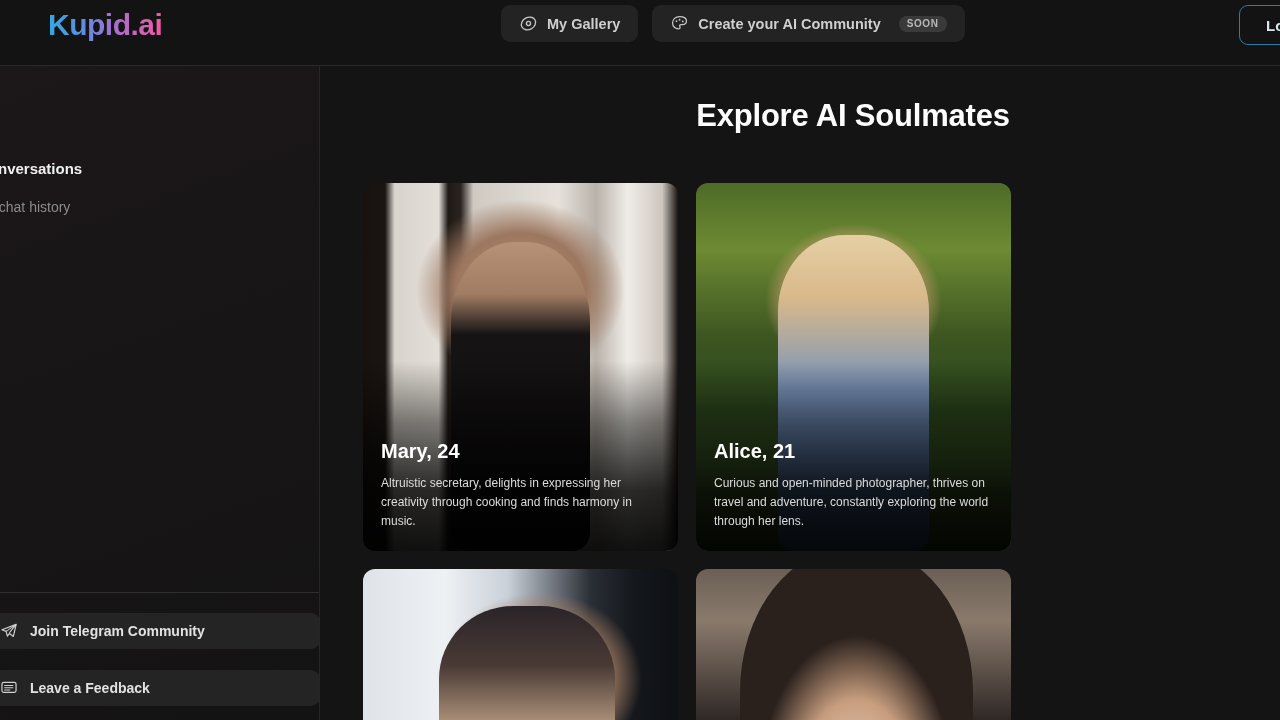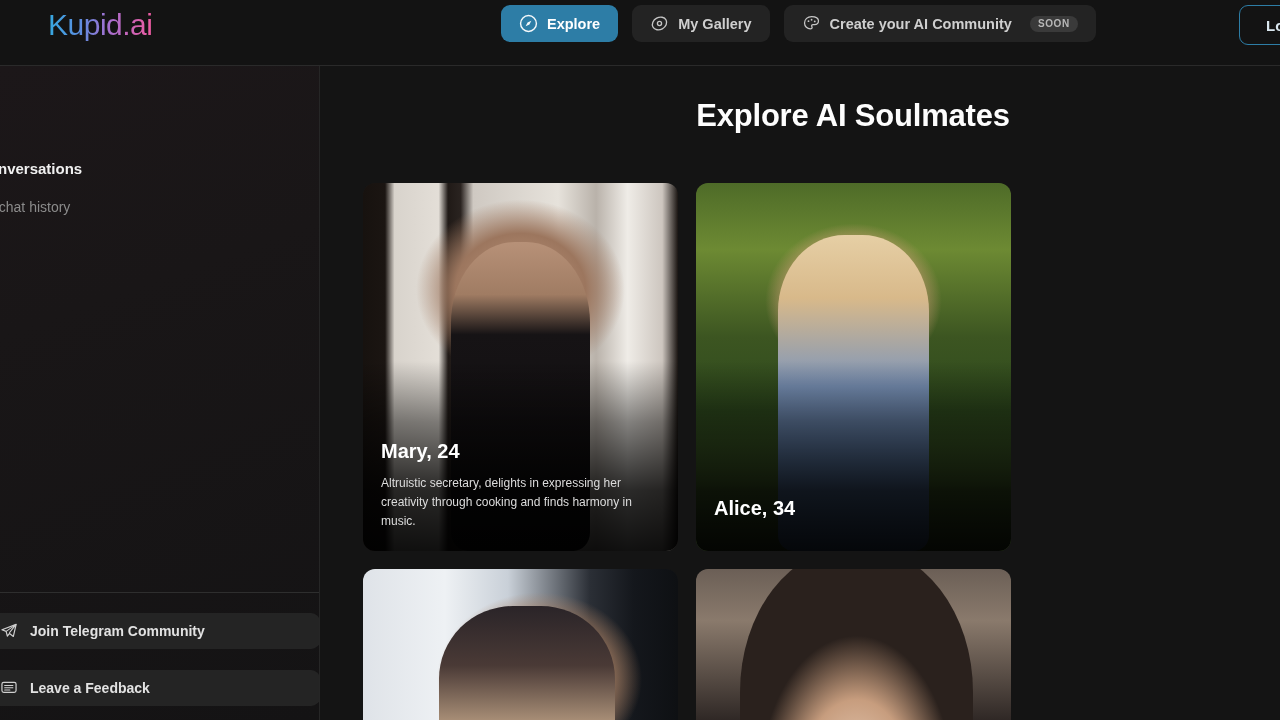--- a/index.html
+++ b/index.html
@@ -13,21 +13,21 @@
 
   
   #header {
     position:absolute; left:0; top:0; width:1280px; height:66px;
     background:#131313;
     border-bottom:1px solid #2a2a2a;
     z-index:30;
   }
   #logo {
     position:absolute; left:48px; top:8px;
-    font-size:30px; font-weight:normal; letter-spacing:-0.5px;
+    font-size:30px; font-weight:bold; letter-spacing:-0.5px;
     background:linear-gradient(90deg,#35a8e0 0%,#5b8fe0 30%,#a56fd0 58%,#ef5ba1 100%);
     -webkit-background-clip:text; background-clip:text;
     -webkit-text-fill-color:transparent; color:transparent;
     white-space:nowrap;
   }
   #nav { position:absolute; left:501px; top:5px; display:flex; gap:14px; align-items:center; }
   .navpill {
     display:flex; align-items:center; gap:9px;
     height:37px; padding:0 18px;
     border-radius:9px;
@@ -143,27 +143,20 @@
 <body>
 
 <div id="app">
 
   <div id="header">
 
     <div id="logo">Kupid.ai</div>
 
     <div id="nav">
 
-      <div class="navpill active">
-        <svg class="ico" viewBox="0 0 24 24">
-          <circle cx="12" cy="12" r="10" fill="none" stroke="#ffffff" stroke-width="1.8"></circle>
-          <path d="M15.6 8.4 10.8 10.8 8.4 15.6 13.2 13.2 Z" fill="#ffffff"></path>
-        </svg>
-        <span>Explore</span>
-      </div>
 
       <div class="navpill">
         <svg class="ico" viewBox="0 0 24 24">
           <ellipse cx="12" cy="12" rx="9.4" ry="7.6" transform="rotate(-28 12 12)" fill="none" stroke="#cfcfcf" stroke-width="1.7"></ellipse>
           <circle cx="12" cy="12" r="2.6" fill="none" stroke="#cfcfcf" stroke-width="1.7"></circle>
         </svg>
         <span>My Gallery</span>
       </div>
 
       <div class="navpill">
@@ -224,21 +217,22 @@
           <div class="ds">Altruistic secretary, delights in expressing her creativity through cooking and finds harmony in music.</div>
         </div>
       </div>
 
       <div class="card">
         <div class="photo ph-alice">
             <div class="figure"></div>
           </div>
         <div class="shade"></div>
         <div class="info">
-          <div class="nm">Alice, 34</div>
+          <div class="nm">Alice, 21</div>
+          <div class="ds">Curious and open-minded photographer, thrives on travel and adventure, constantly exploring the world through her lens.</div>
         </div>
       </div>
 
       <div class="card clip">
         <div class="photo ph-ella">
             <div class="figure"></div>
           </div>
 
       </div>
 

